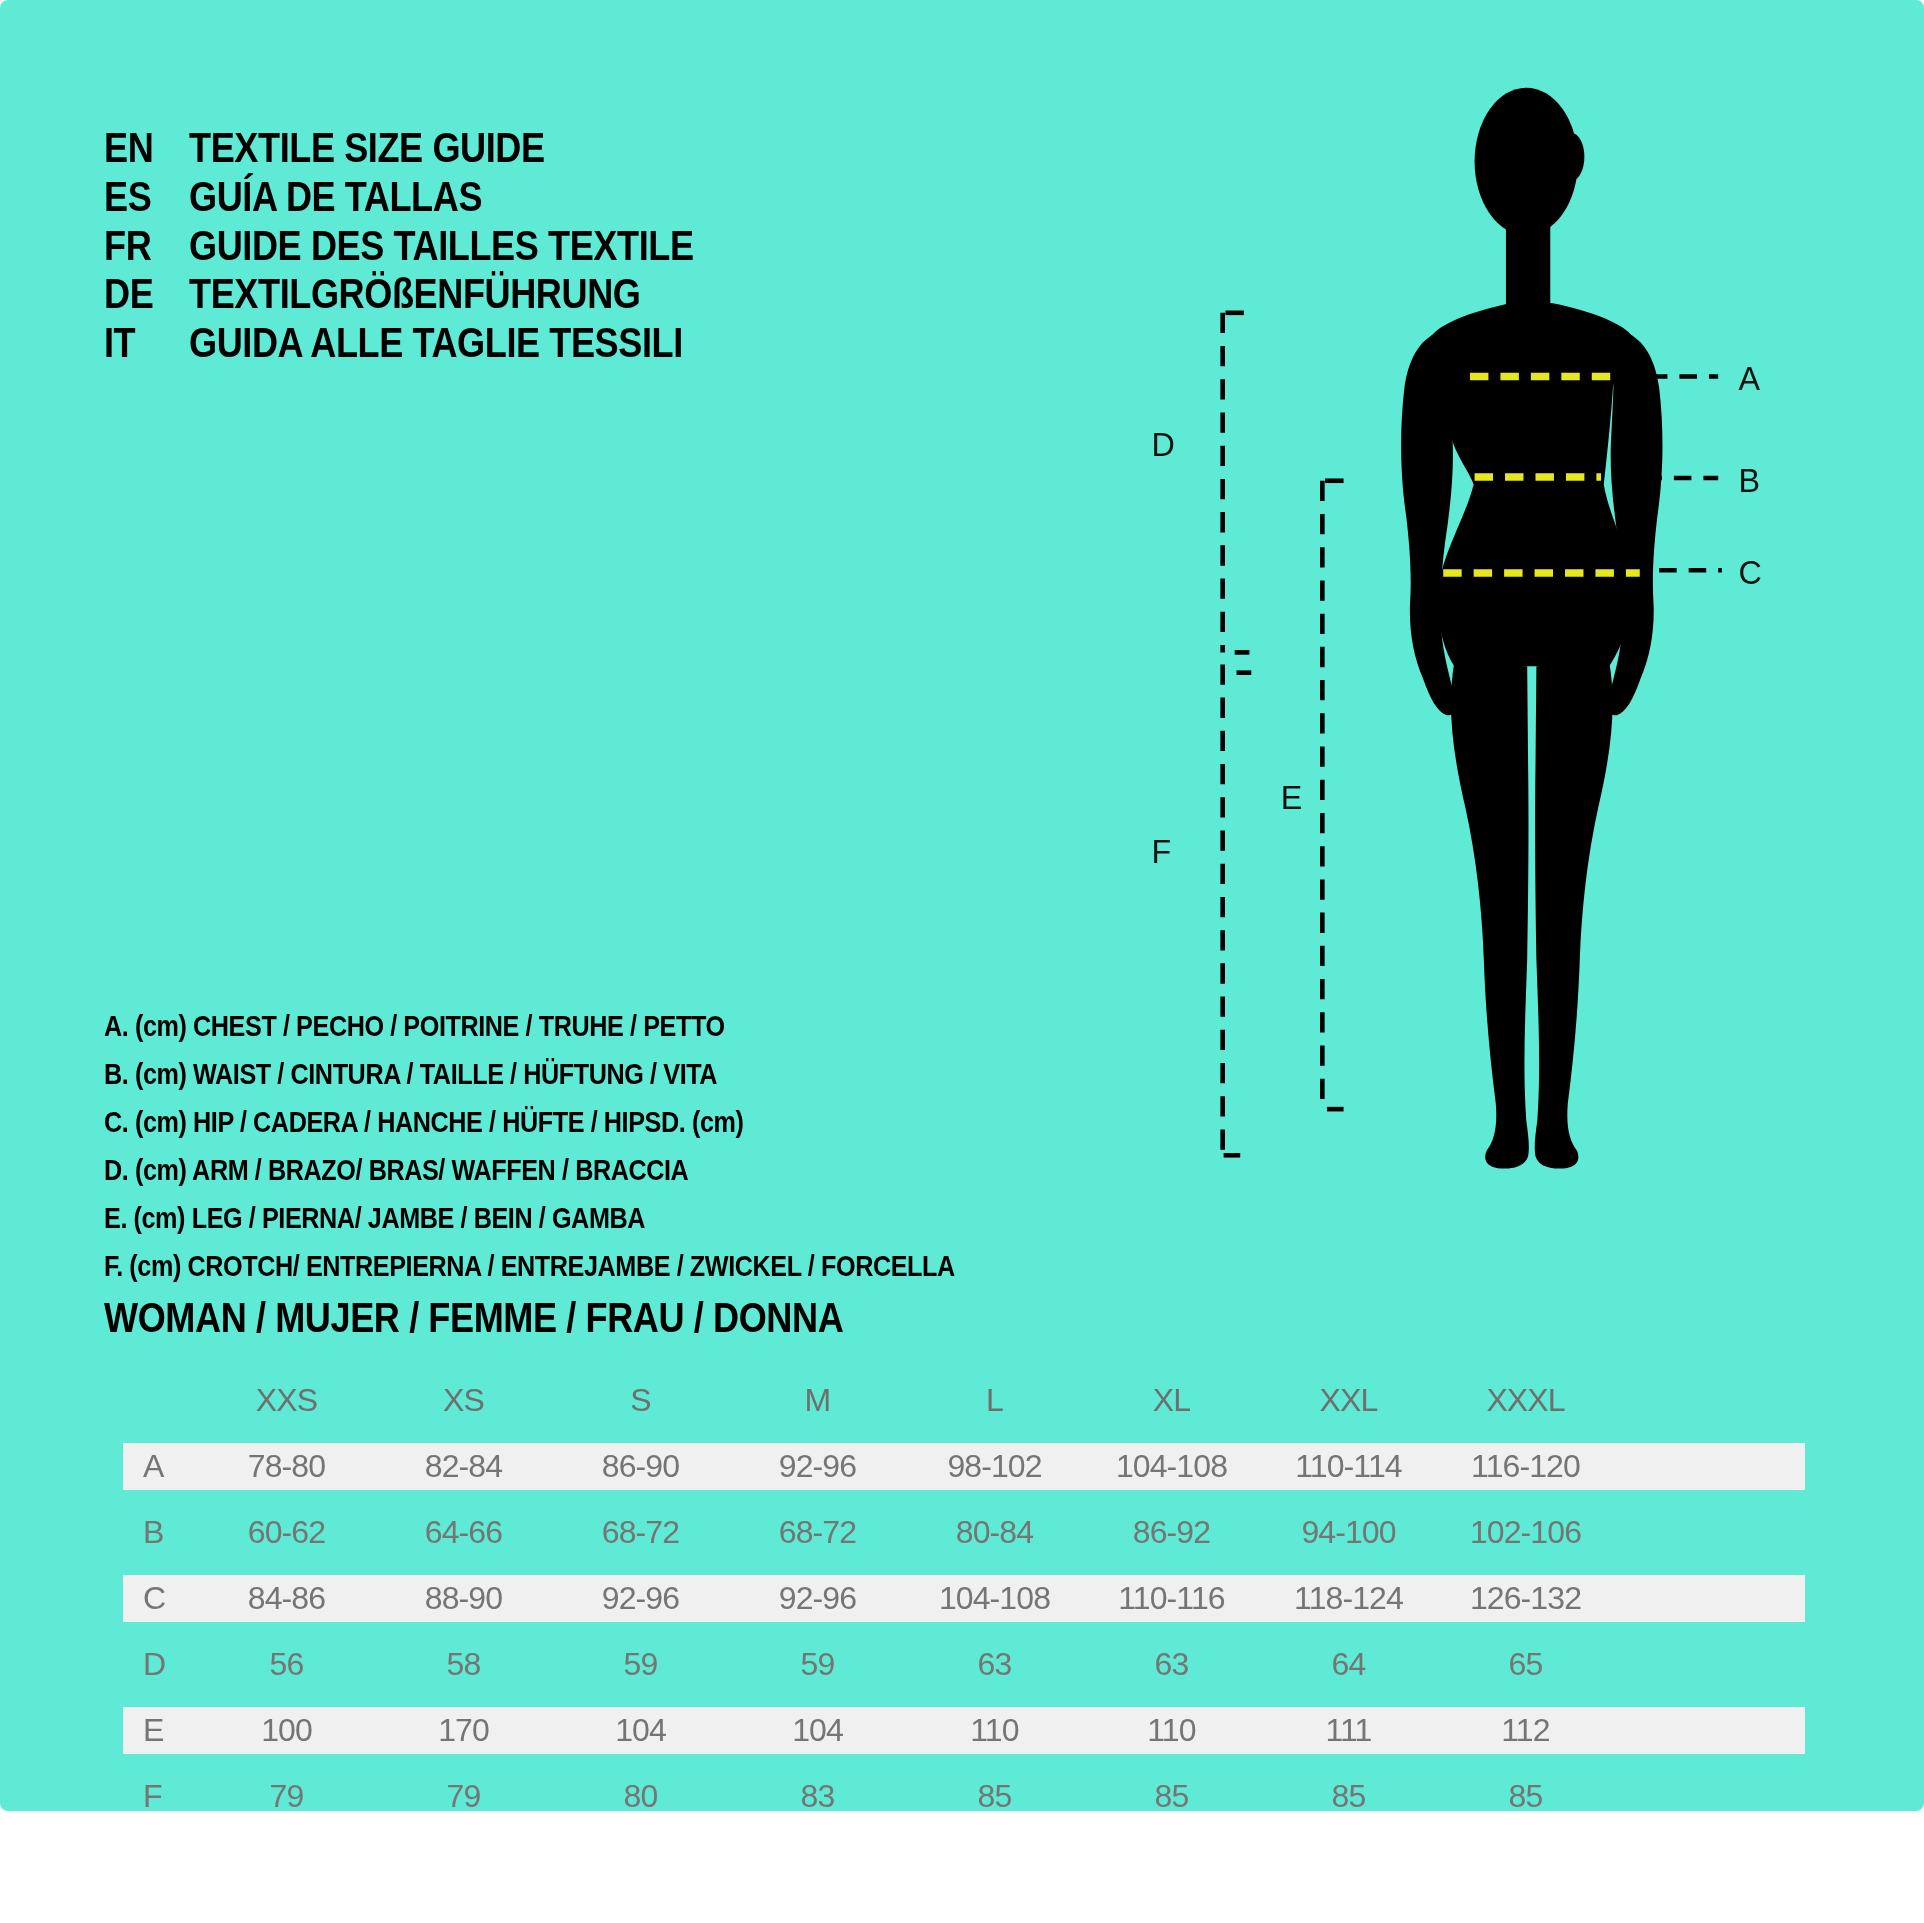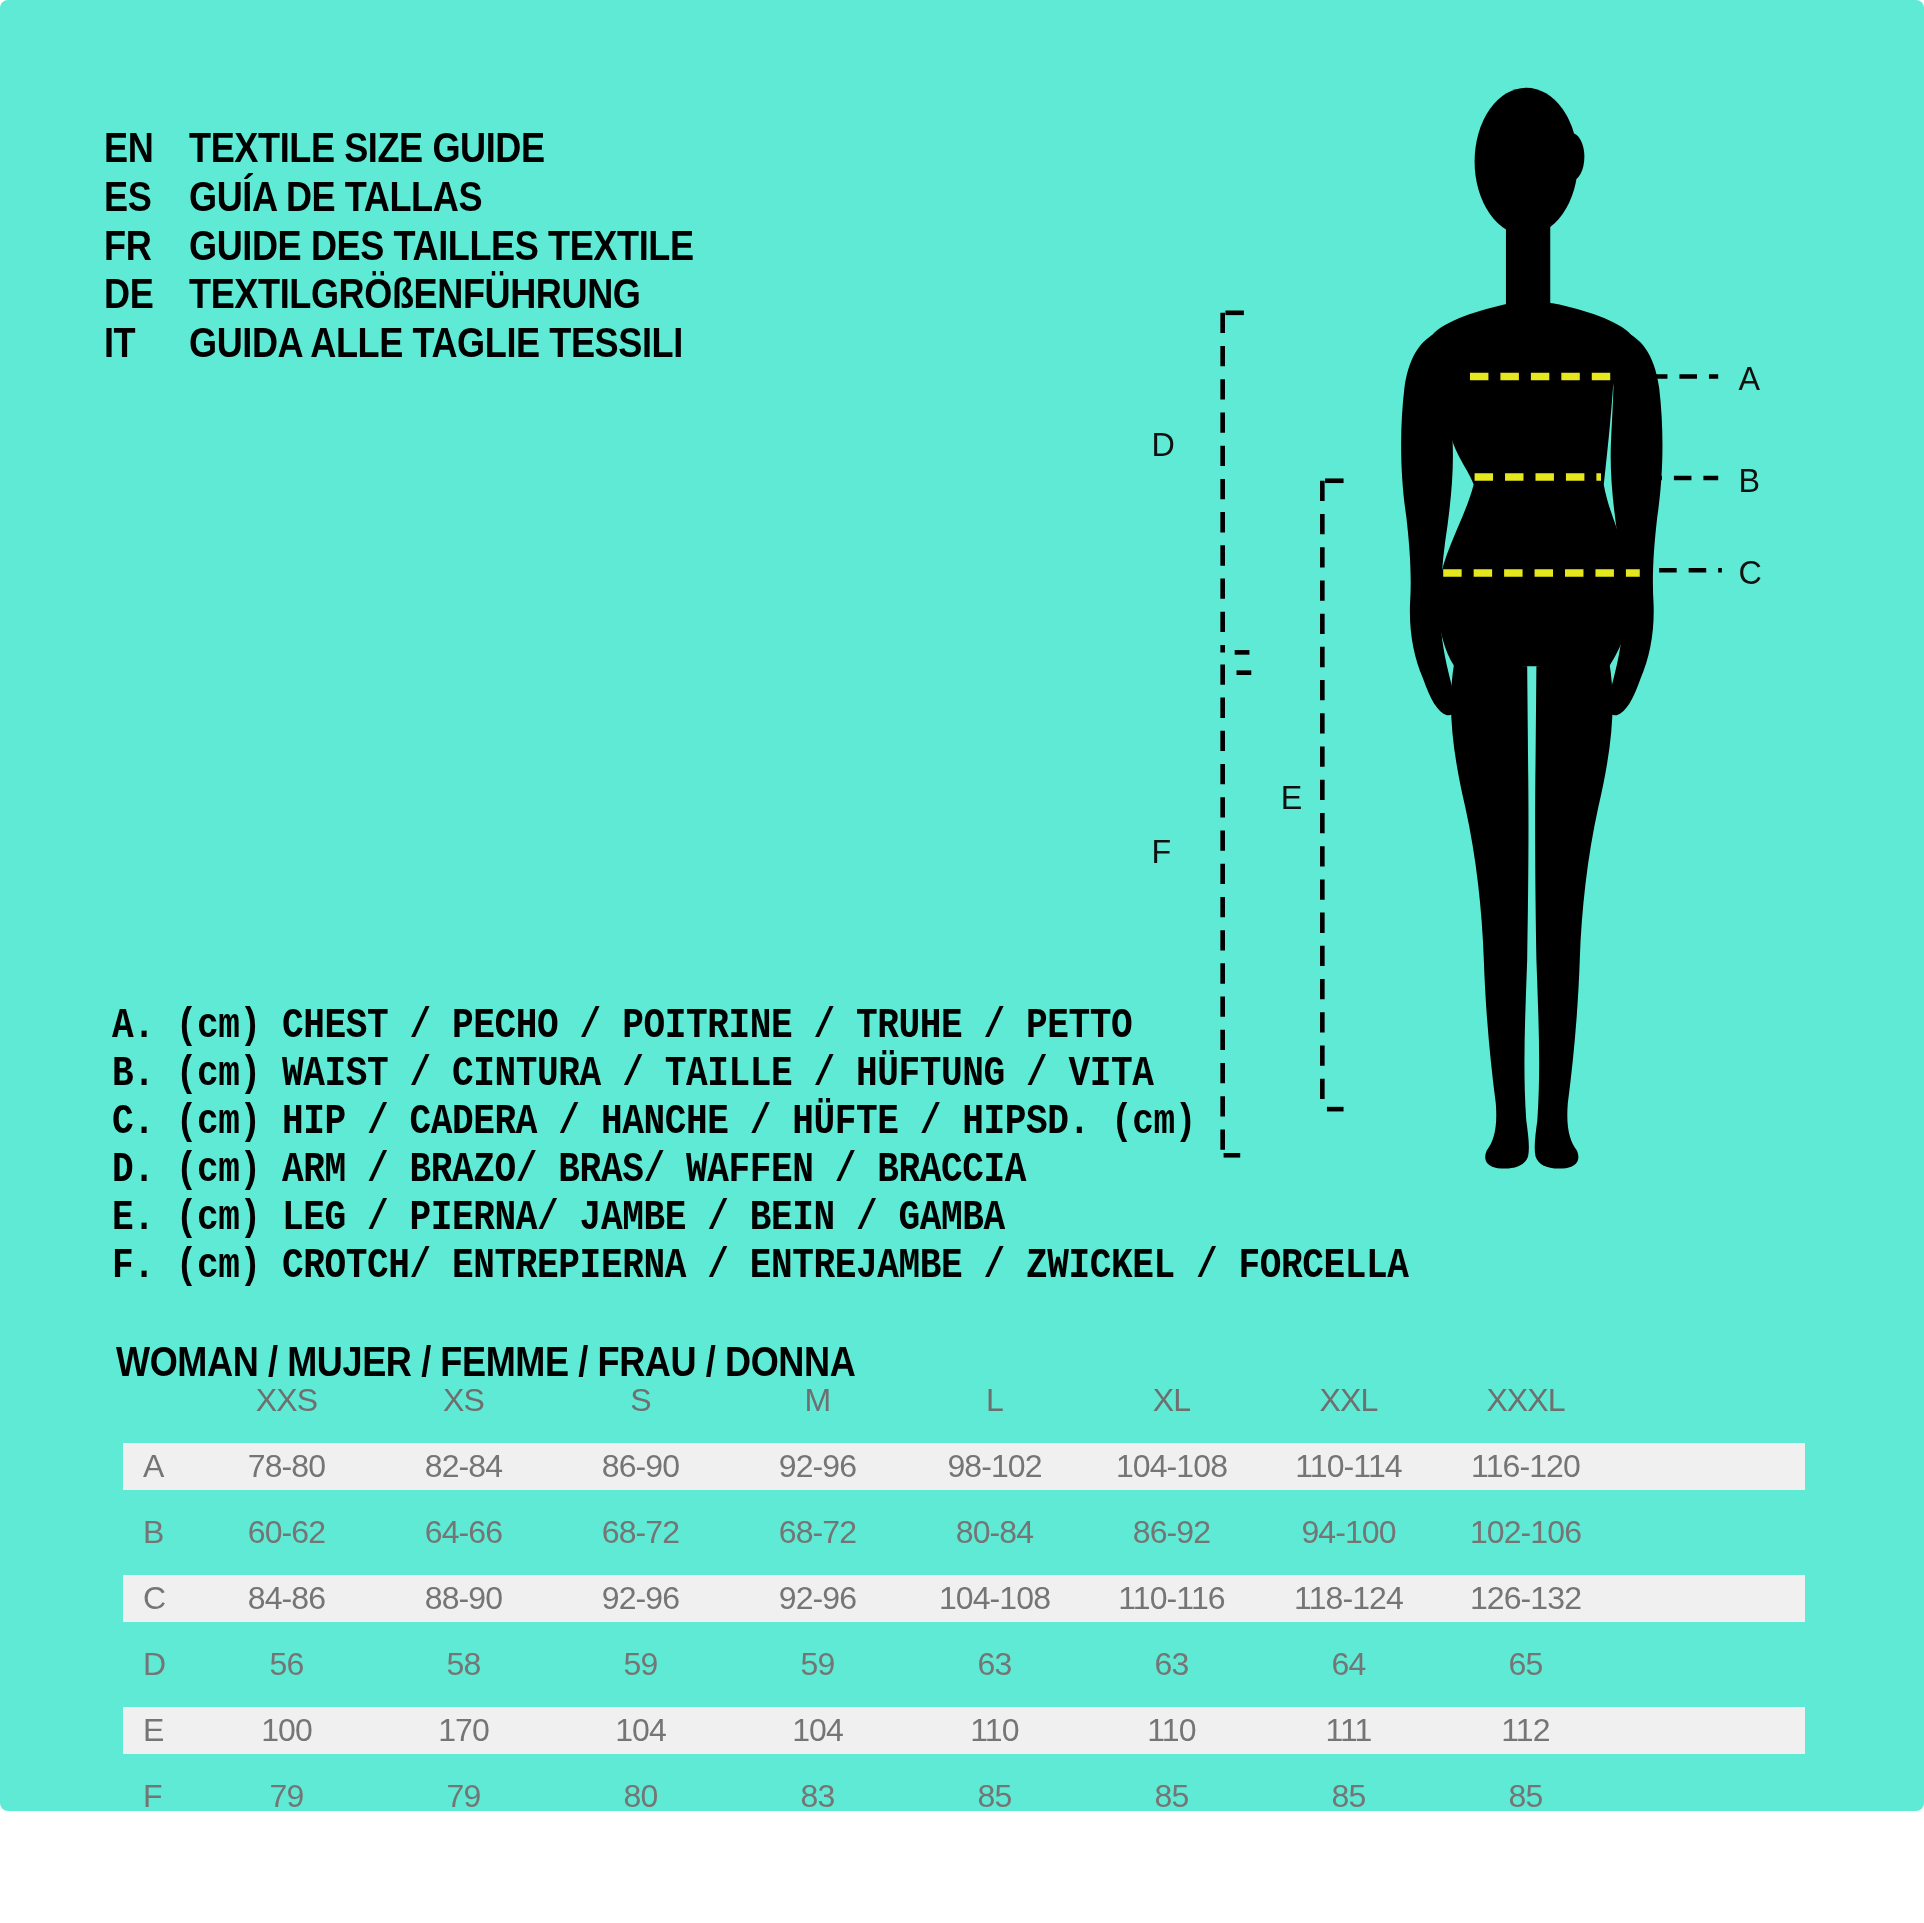--- a/index.html
+++ b/index.html
@@ -7,26 +7,26 @@
         font-family:"Liberation Sans",sans-serif;color:#000;border-radius:8px;}
   .cond{display:inline-block;transform:scaleX(0.84);transform-origin:0 50%;white-space:nowrap;}
 
   
   .lang-row{position:absolute;left:104px;height:49px;line-height:49px;
             font-size:43px;font-weight:700;letter-spacing:-0.5px;}
   .lang-code{display:inline-block;width:85px;vertical-align:top;}
   .lang-row .cond{vertical-align:top;}
 
   
-  .legend-row{position:absolute;left:112px;height:48px;line-height:48px;
-              font-size:43px;font-weight:700;letter-spacing:-0.5px;font-family:Liberation Mono, monospace;}
-
-  
-  .section-title{position:absolute;left:116px;top:1293px;height:49px;line-height:49px;
-                 font-size:43px;font-weight:700;letter-spacing:-0.5px;margin-top:44px;}
+  .legend-row{position:absolute;left:104px;height:48px;line-height:48px;
+              font-size:30px;font-weight:700;letter-spacing:-0.5px;}
+
+  
+  .section-title{position:absolute;left:104px;top:1293px;height:49px;line-height:49px;
+                 font-size:43px;font-weight:700;letter-spacing:-0.5px;}
 
   
   .diagram{position:absolute;left:0;top:0;}
   .mlabel{font-family:"Liberation Sans",sans-serif;font-size:35px;fill:#111;}
 
   
   .size-table{position:absolute;left:123px;top:1357px;width:1682px;}
   .thead-bar{height:45px;background:#c7c7c7;line-height:45px;}
   .thead-bar .cond{margin-left:20px;font-size:32px;color:#6a6a6a;letter-spacing:-0.5px;}
   .tgrid{display:grid;grid-template-columns:75px repeat(8,177px) 1fr;align-items:center;margin-top:19px;}

